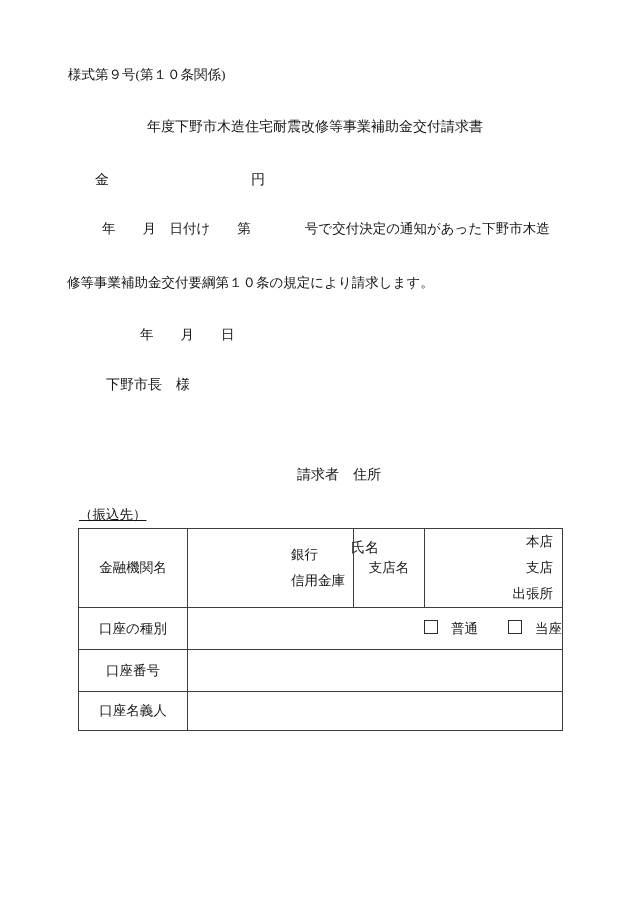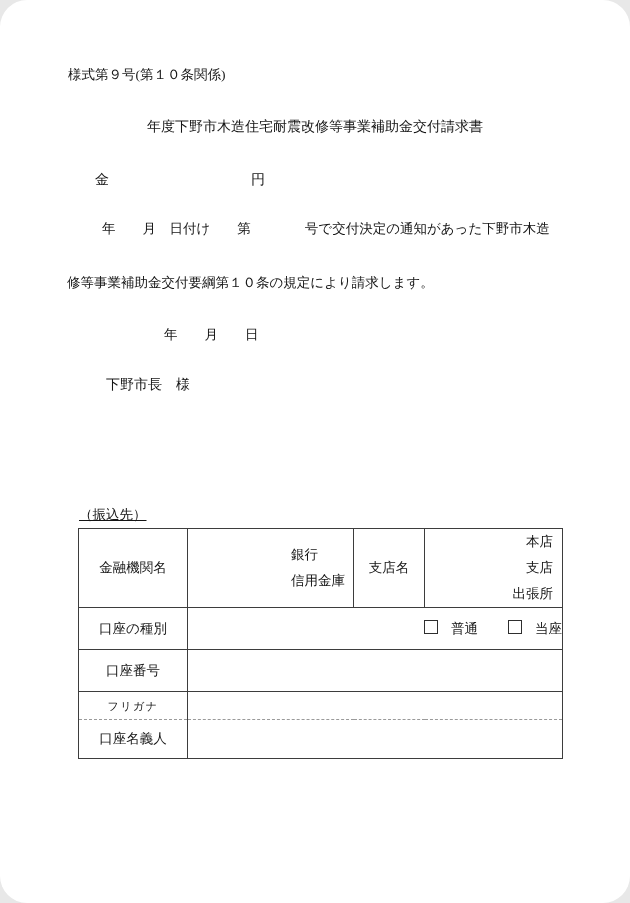--- a/index.html
+++ b/index.html
@@ -6,35 +6,34 @@
   .page {
     position:relative;
     width:630px; height:903px;
     margin:0 auto;
     background:#ffffff;
     color:#151515;
     font-family:"Liberation Serif","DejaVu Serif",serif;
     font-size:13.5px;
     line-height:20px;
     overflow:hidden;
-    border-radius:27px;
   }
   .abs { position:absolute; white-space:pre; }
 
   .form-number { left:68px; top:65px; }
   .doc-title   { left:0; right:0; top:117px; text-align:center; font-size:14px; }
 
   .amount-line { left:95px; top:170px; font-size:14px; }
   .amount-blank { display:inline-block; width:142px; height:14px; vertical-align:bottom; }
 
   .body-line-1 { left:102px; top:219px; }
   .body-line-2 { left:67px;  top:246px; }
   .body-line-3 { left:67px;  top:273px; }
 
-  .date-line   { left:164px; top:325px; }
+  .date-line   { left:140px; top:325px; }
   .addressee   { left:106px;  top:375px; font-size:14px; }
 
   .claimant    { left:297px; top:425px; font-size:14px; }
   .claimant .addr  { margin-left:14px; }
   .claimant .name-row { margin-top:13px; padding-left:54px; }
 
   .transfer-heading { left:79px; top:505px;text-decoration:underline; }
 
   table.transfer {
     position:absolute; left:78px; top:528px;
@@ -88,20 +87,24 @@
 
   <div class="abs doc-title">年度下野市木造住宅耐震改修等事業補助金交付請求書</div>
 
   <div class="abs body-line-1">年　　月　日付け　　第　　　　号で交付決定の通知があった下野市木造</div>
   <div class="abs body-line-3">修等事業補助金交付要綱第１０条の規定により請求します。</div>
 
   <div class="abs date-line">年　　月　　日</div>
 
   <div class="abs addressee">下野市長　様</div>
 
+  <div class="abs claimant">
+    <div><span>請求者</span><span class="addr">住所</span></div>
+    <div class="name-row"><span>氏名</span></div>
+  </div>
 
   <div class="abs transfer-heading">（振込先）</div>
 
   <table class="transfer">
     <colgroup>
       <col style="width:109px">
       <col style="width:166px">
       <col style="width:71px">
       <col style="width:138px">
     </colgroup>
@@ -124,24 +127,20 @@
         </td>
       </tr>
       <tr class="r-type">
         <td class="c-label">口座の種別</td>
         <td class="c-options" colspan="3"><span class="cb"></span><span class="cb-label">普通</span><span class="cb cb2"></span><span class="cb-label">当座</span></td>
       </tr>
       <tr class="r-num">
         <td class="c-label">口座番号</td>
         <td colspan="3"></td>
       </tr>
-      <tr class="r-furi">
-        <td class="c-label furi-label">フリガナ</td>
-        <td colspan="3"></td>
-      </tr>
       <tr class="r-hold">
         <td class="c-label">口座名義人</td>
         <td colspan="3"></td>
       </tr>
     </tbody>
   </table>
 
 </div>
 
 </body></html>

